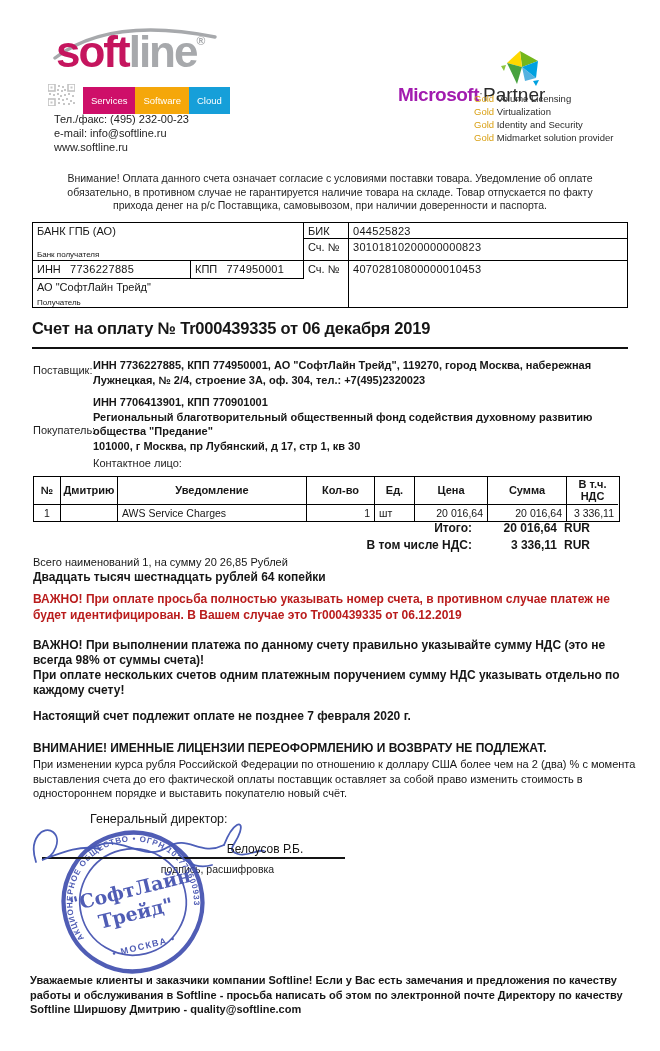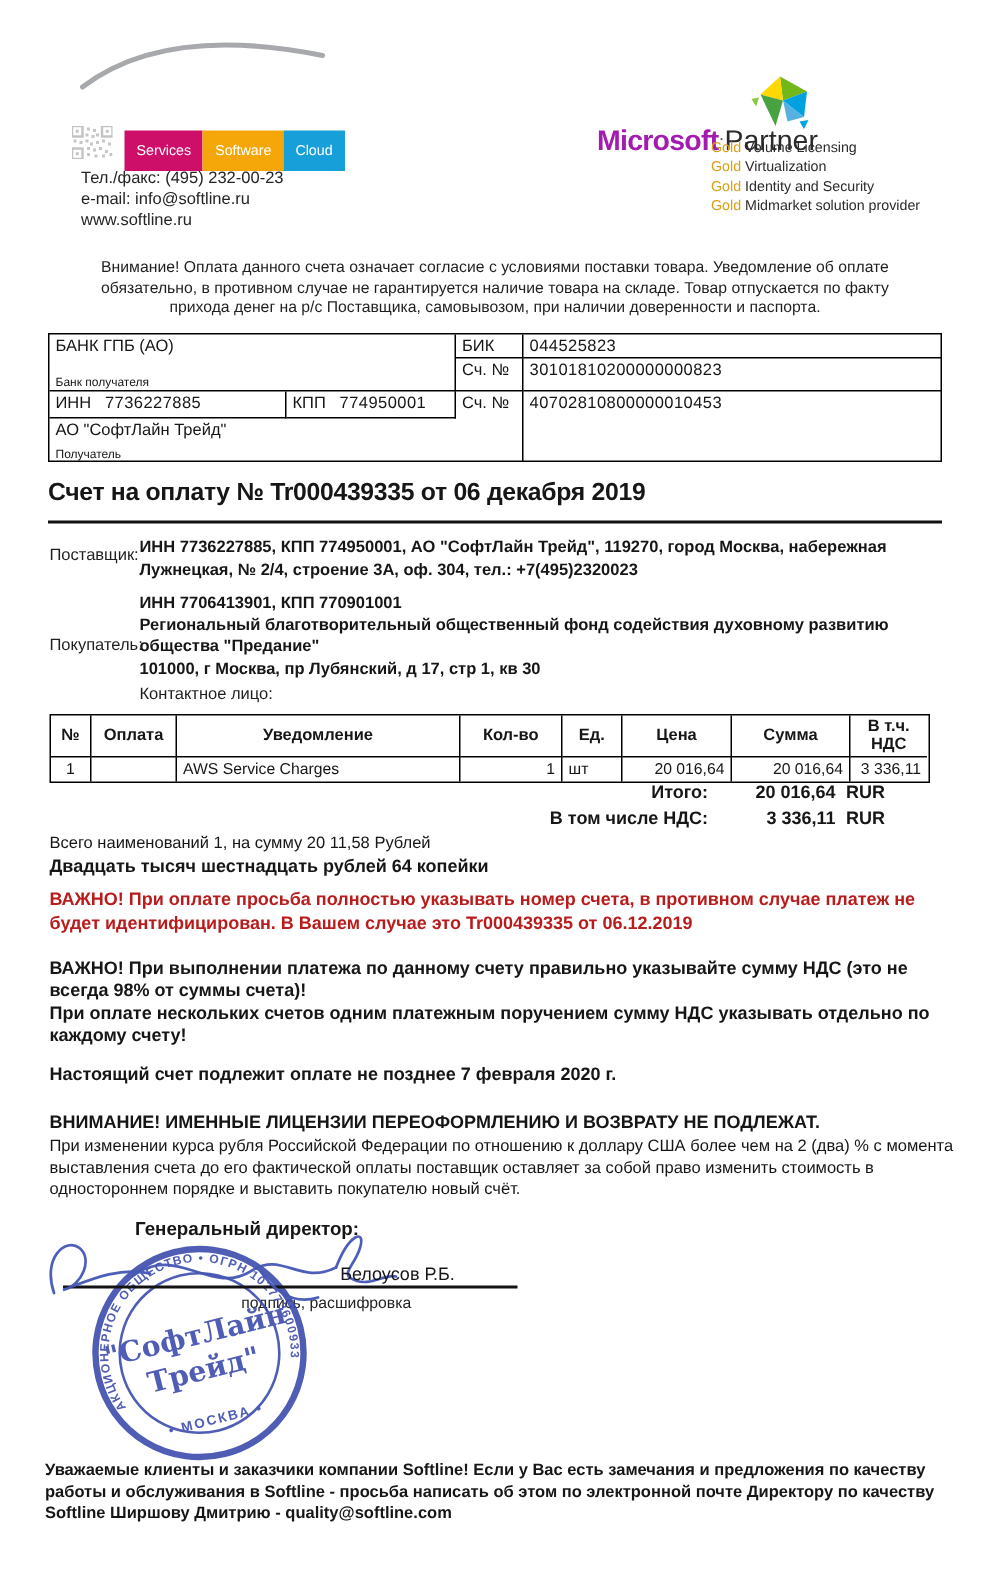--- a/index.html
+++ b/index.html
@@ -71,38 +71,41 @@
   
   .count-line { left:33px; top:556px; font-size:11px; }
   .words-line { left:33px; top:570px; font-size:12px; font-weight:bold; }
   .red-note   { left:33px; top:592px; width:606px; font-size:12px; font-weight:bold; line-height:15.5px; color:#b91c1c; }
   .black-note { left:33px; top:638px; width:612px; font-size:12px; font-weight:bold; line-height:15px; }
   .due-line   { left:33px; top:709px; font-size:12px; font-weight:bold; }
   .attn-title { left:33px; top:741px; font-size:12px; font-weight:bold; }
   .attn-body  { left:33px; top:757px; width:610px; font-size:11px; line-height:14.5px; }
 
   
-  .director-label { left:47px; top:812px; font-size:12.5px; font-weight:bold;padding-left:43px; }
+  .director-label { left:47px; top:812px; font-size:12.5px; font-weight:normal;padding-left:43px; }
   .stamp { left:54px; top:826px; z-index:1; }
   .sig-line { left:42px; top:857px; width:303px; height:2px; background:#141414; z-index:2; }
   .signature { left:28px; top:820px; z-index:3; }
   .sig-name { left:200px; top:842px; width:130px; text-align:center; font-size:12px; z-index:4; }
   .sig-caption { left:150px; top:863px; width:135px; text-align:center; font-size:10.5px; color:#222; }
 
   
   .footer { left:30px; top:973px; width:604px; font-size:11px; font-weight:bold; line-height:14.5px; }
 </style>
 </head>
 <body>
 
 <div class="page">
 
   <svg class="abs swoosh" width="168" height="46" viewBox="0 0 168 46">
     <path d="M3,36 Q58,-6 163,15" fill="none" stroke="#a7a9ac" stroke-width="3.4" stroke-linecap="round"></path>
   </svg>
+  <div class="abs logo-text">
+    <span class="logo-soft">soft</span><span class="logo-line">line</span><span class="logo-reg">®</span>
+  </div>
 
   <svg class="abs qr" width="27" height="22" viewBox="0 0 27 22">
     <g fill="#c6c6c6">
       <rect x="0" y="0" width="7" height="7" fill="none" stroke="#c2c2c2" stroke-width="1.6"></rect>
       <rect x="2.5" y="2.5" width="2" height="2"></rect>
       <rect x="20" y="0" width="7" height="7" fill="none" stroke="#c2c2c2" stroke-width="1.6"></rect>
       <rect x="22.5" y="2.5" width="2" height="2"></rect>
       <rect x="0" y="15" width="7" height="7" fill="none" stroke="#c2c2c2" stroke-width="1.6"></rect>
       <rect x="2.5" y="17.5" width="2" height="2"></rect>
       <rect x="10" y="1" width="2" height="2"></rect>
@@ -194,21 +197,21 @@
   <div class="abs party-text" style="left:93px; top:395px;">
     <div>ИНН 7706413901,  КПП 770901001</div>
     <div>Региональный благотворительный общественный фонд содействия духовному развитию общества "Предание"</div>
     <div>101000, г Москва, пр Лубянский, д 17, стр 1, кв 30</div>
   </div>
 
   <div class="abs party-label" style="left:93px; top:457px;">Контактное лицо:</div>
 
   <div class="abs items">
     <div class="icell ihead">№</div>
-    <div class="icell ihead">Оплата</div>
+    <div class="icell ihead">Дмитрию</div>
     <div class="icell ihead">Уведомление</div>
     <div class="icell ihead">Кол-во</div>
     <div class="icell ihead">Ед.</div>
     <div class="icell ihead">Цена</div>
     <div class="icell ihead">Сумма</div>
     <div class="icell ihead">В т.ч. НДС</div>
 
     <div class="icell irow ac">1</div>
     <div class="icell irow al"></div>
     <div class="icell irow al">AWS Service Charges</div>
@@ -223,21 +226,21 @@
     <div class="trow">
       <span class="tlabel">Итого:</span>
       <span class="tamount"><span>20 016,64</span><span class="tcur">RUR</span></span>
     </div>
     <div class="trow">
       <span class="tlabel">В том числе НДС:</span>
       <span class="tamount"><span>3 336,11</span><span class="tcur">RUR</span></span>
     </div>
   </div>
 
-  <div class="abs count-line">Всего наименований 1, на сумму 20 11,58 Рублей</div>
+  <div class="abs count-line">Всего наименований 1, на сумму 20 26,85 Рублей</div>
   <div class="abs words-line">Двадцать тысяч шестнадцать рублей 64 копейки</div>
   <div class="abs red-note">ВАЖНО! При оплате просьба полностью указывать номер счета, в противном случае платеж не будет идентифицирован. В Вашем случае это Tr000439335 от 06.12.2019</div>
   <div class="abs black-note">
     <div>ВАЖНО! При выполнении платежа по данному счету правильно указывайте сумму НДС (это не всегда 98% от суммы счета)!</div>
     <div>При оплате нескольких счетов одним платежным поручением сумму НДС указывать отдельно по каждому счету!</div>
   </div>
   <div class="abs due-line">Настоящий счет подлежит оплате не позднее 7 февраля 2020 г.</div>
   <div class="abs attn-title">ВНИМАНИЕ! ИМЕННЫЕ ЛИЦЕНЗИИ ПЕРЕОФОРМЛЕНИЮ И ВОЗВРАТУ НЕ ПОДЛЕЖАТ.</div>
   <div class="abs attn-body">При изменении курса рубля Российской Федерации по отношению к доллару США более чем на 2 (два) % с момента выставления счета до его фактической оплаты поставщик оставляет за собой право изменить стоимость в одностороннем порядке и выставить покупателю новый счёт.</div>
 

